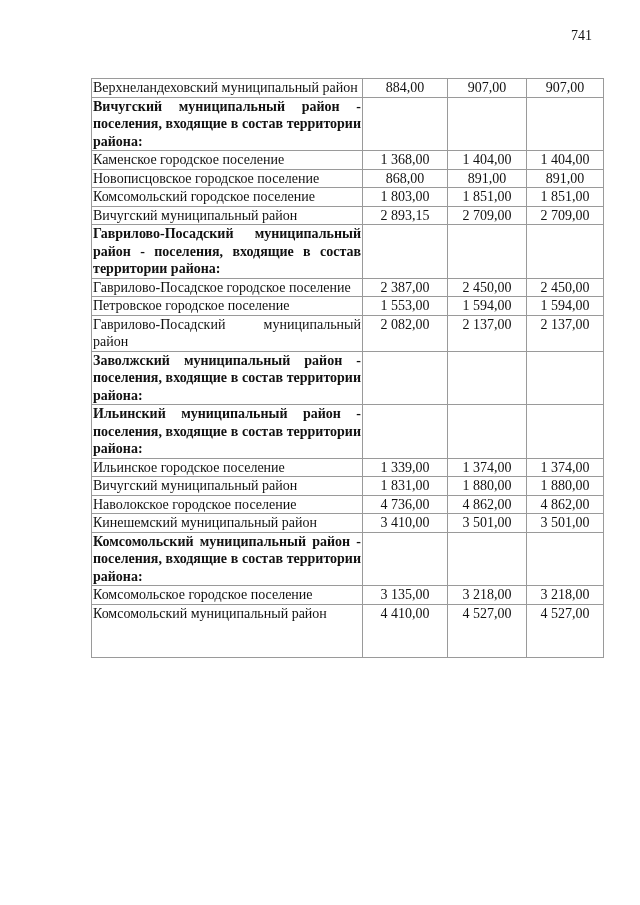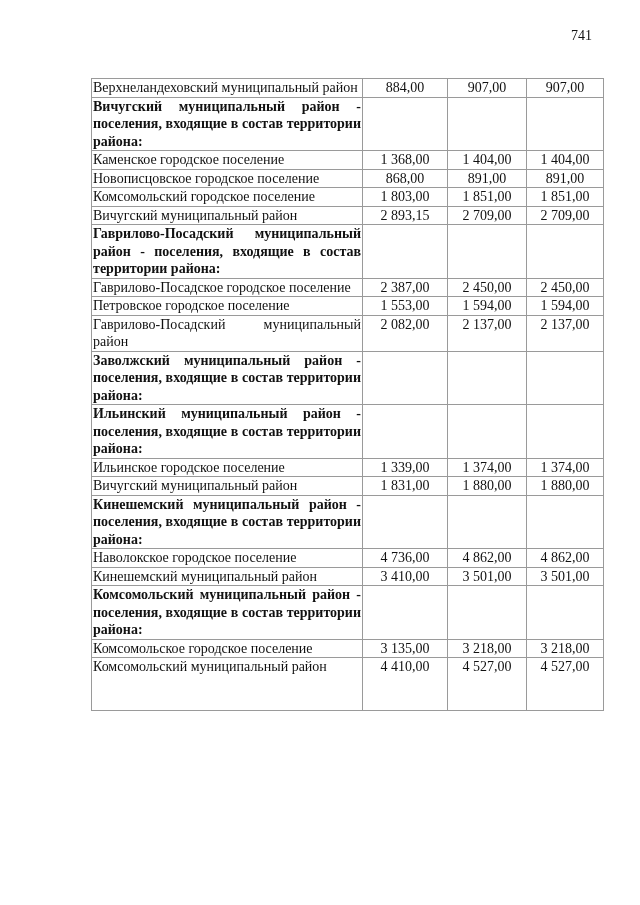--- a/index.html
+++ b/index.html
@@ -144,26 +144,20 @@
         <td class="num">1 374,00</td>
         <td class="num">1 374,00</td>
       </tr>
     <tr>
         <td class="name">Вичугский муниципальный район</td>
         <td class="num">1 831,00</td>
         <td class="num">1 880,00</td>
         <td class="num">1 880,00</td>
       </tr>
     <tr>
-        <td class="name header">Кинешемский муниципальный район - поселения, входящие в состав территории района:</td>
-        <td class="num"></td>
-        <td class="num"></td>
-        <td class="num"></td>
-      </tr>
-    <tr>
         <td class="name">Наволокское городское поселение</td>
         <td class="num">4 736,00</td>
         <td class="num">4 862,00</td>
         <td class="num">4 862,00</td>
       </tr>
     <tr>
         <td class="name">Кинешемский муниципальный район</td>
         <td class="num">3 410,00</td>
         <td class="num">3 501,00</td>
         <td class="num">3 501,00</td>

